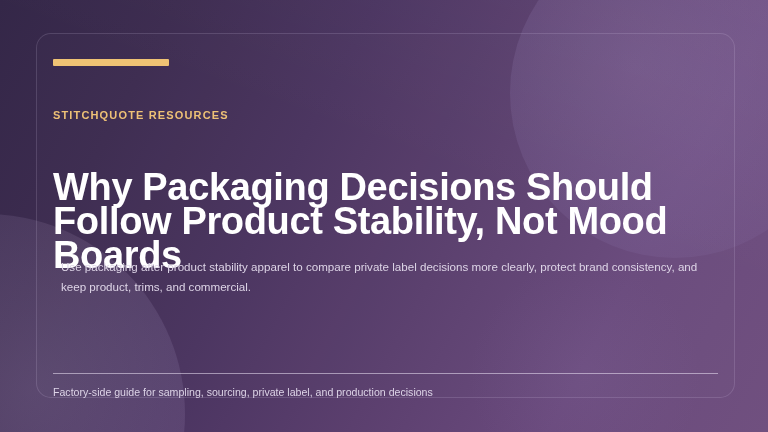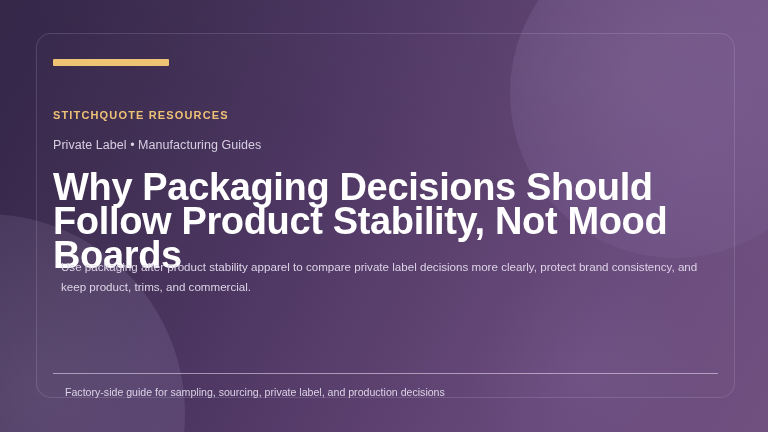--- a/index.html
+++ b/index.html
@@ -162,41 +162,39 @@
   }
 
   .footnote {
     position: absolute;
     left: 0;
     top: 351px;
     font-size: 10.6px;
     line-height: 15px;
     color: #ddd4e7;
     white-space: nowrap;
-    margin-left: 12px;
   }
 </style>
 </head>
 <body>
 
 <div class="stage">
 
   <div class="blob blob-tr"></div>
   <div class="blob blob-bl"></div>
   <div class="blob blob-mid"></div>
   <div class="sheen"></div>
 
   <div class="card">
     <div class="card-inner">
 
       <div class="accent-bar"></div>
 
       <div class="eyebrow">STITCHQUOTE RESOURCES</div>
 
-      <div class="kicker">Private Label • Manufacturing Guides</div>
 
       <h1 class="headline">Why Packaging Decisions Should Follow Product Stability, Not Mood Boards</h1>
 
       <p class="deck">Use packaging after product stability apparel to compare private label decisions more clearly, protect brand consistency, and keep product, trims, and commercial.</p>
 
       <div class="divider"></div>
 
       <div class="footnote">Factory-side guide for sampling, sourcing, private label, and production decisions</div>
 
     </div>

